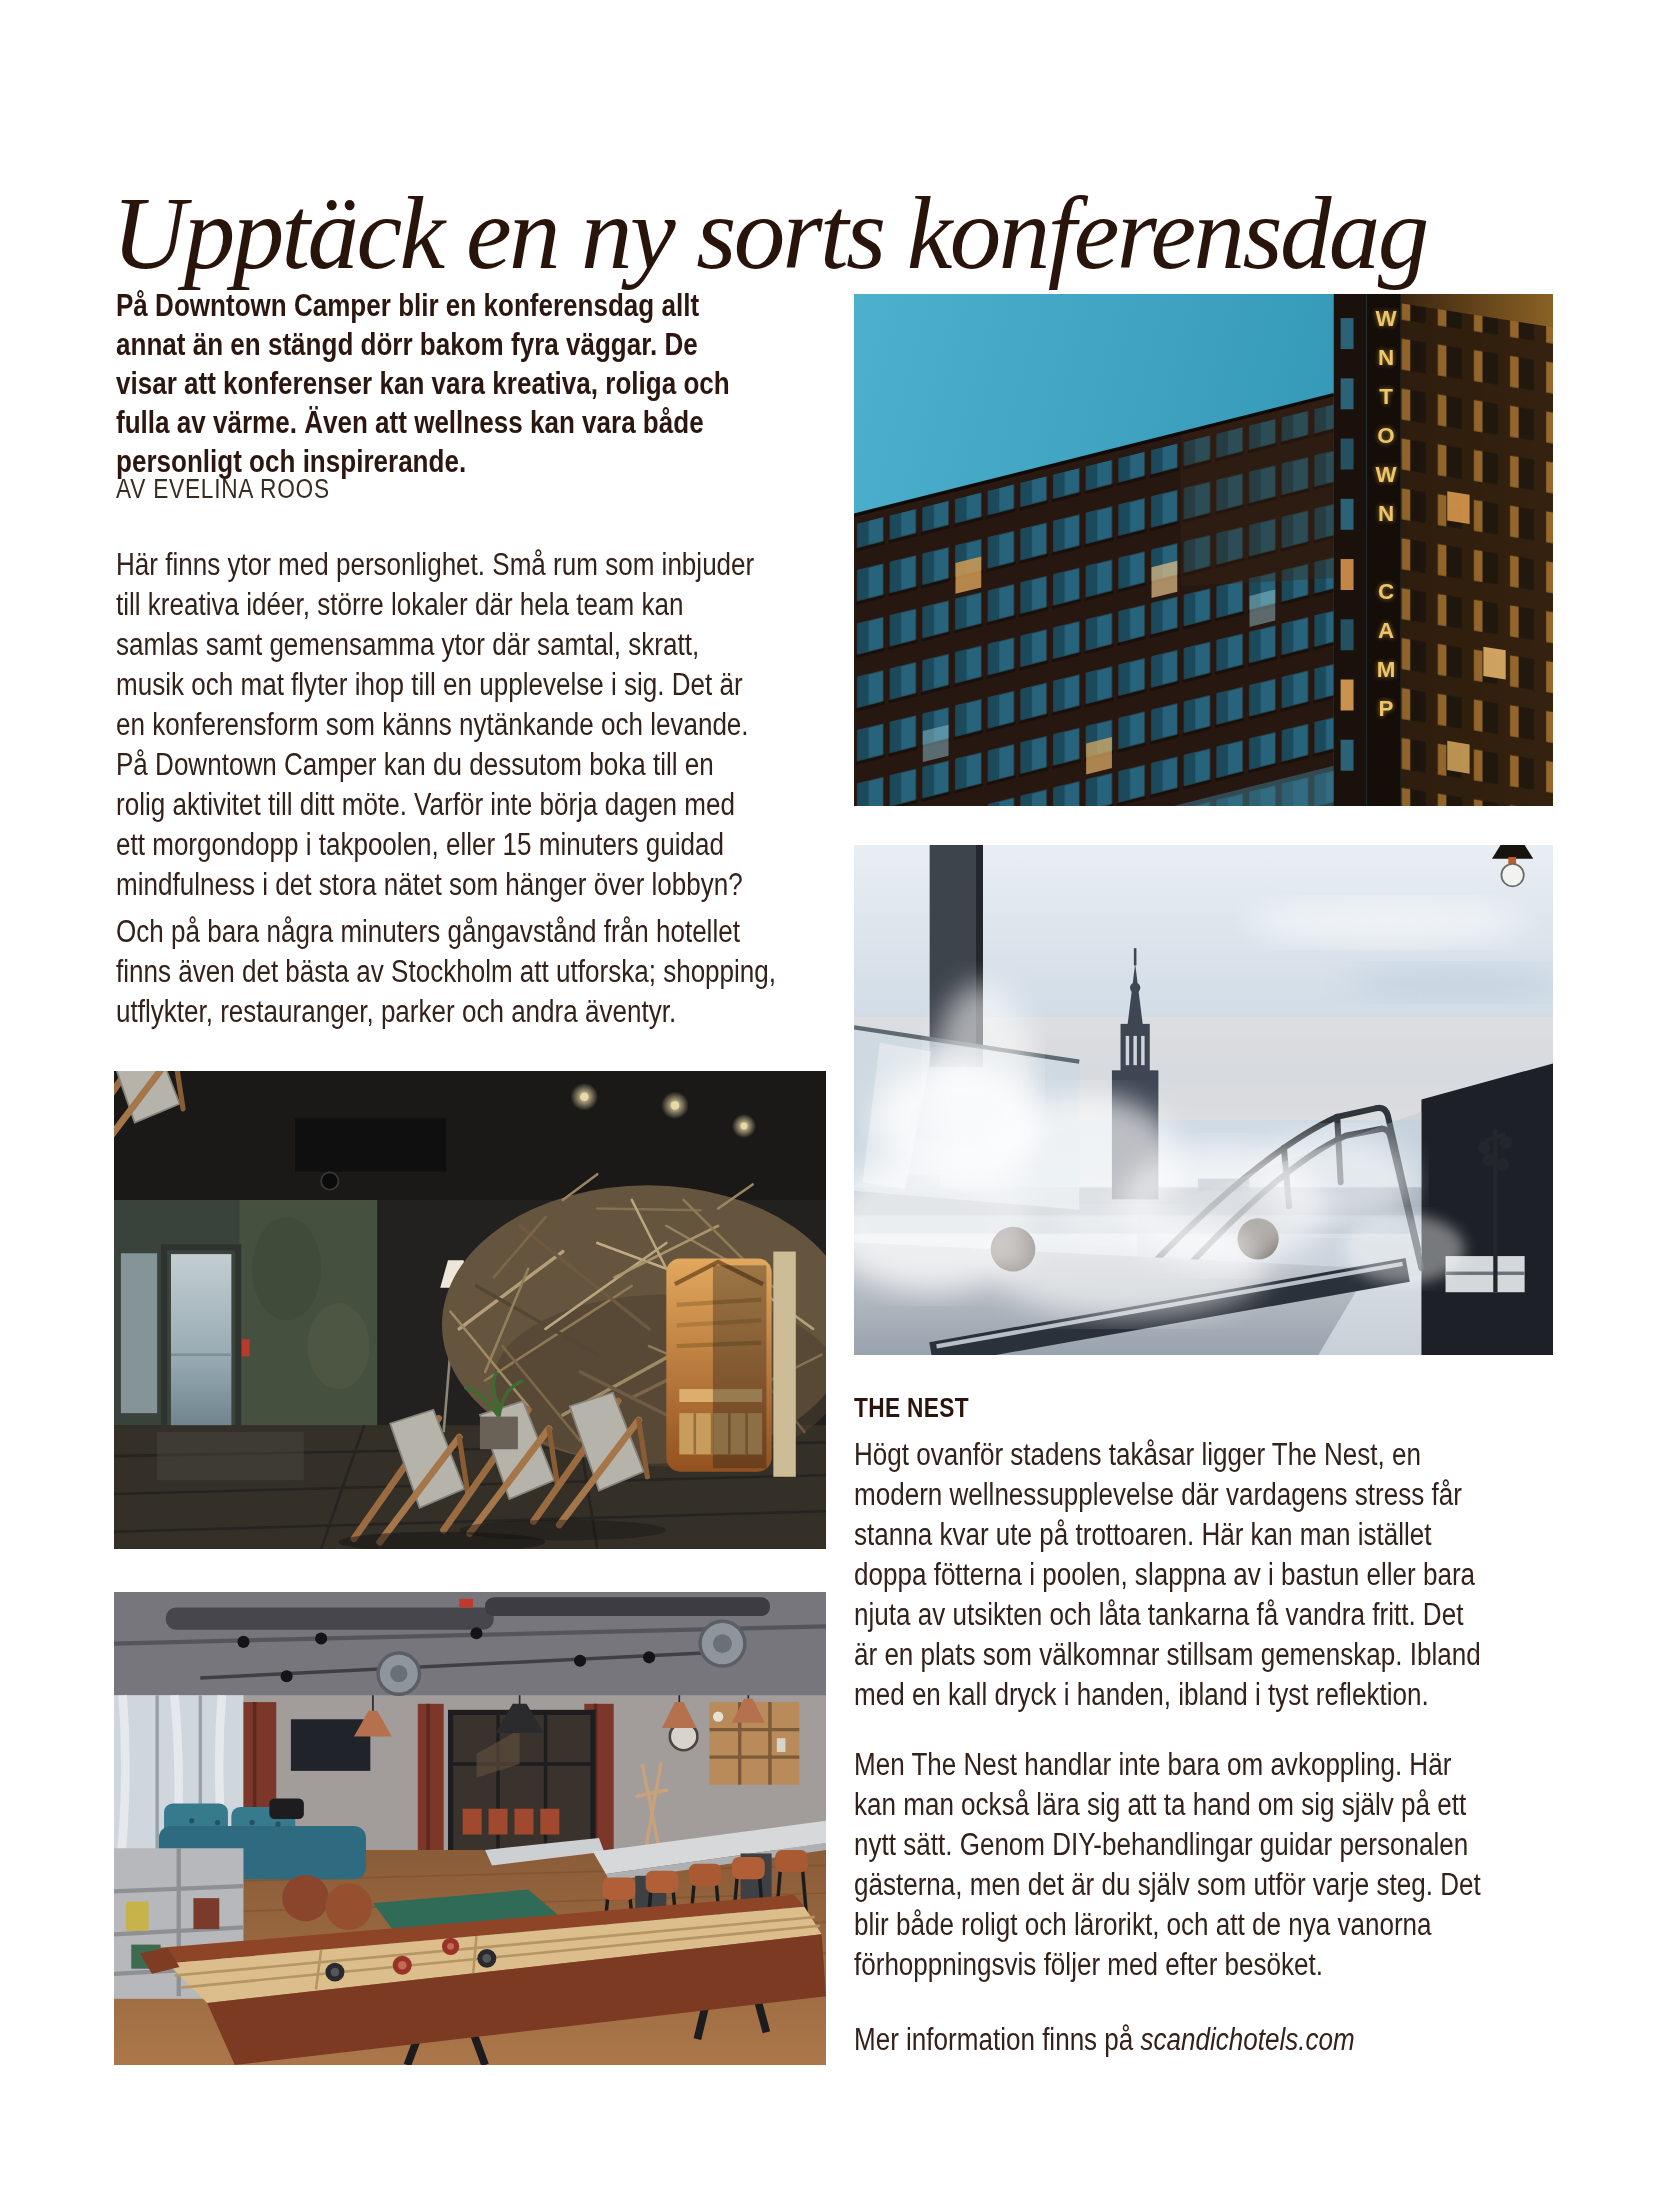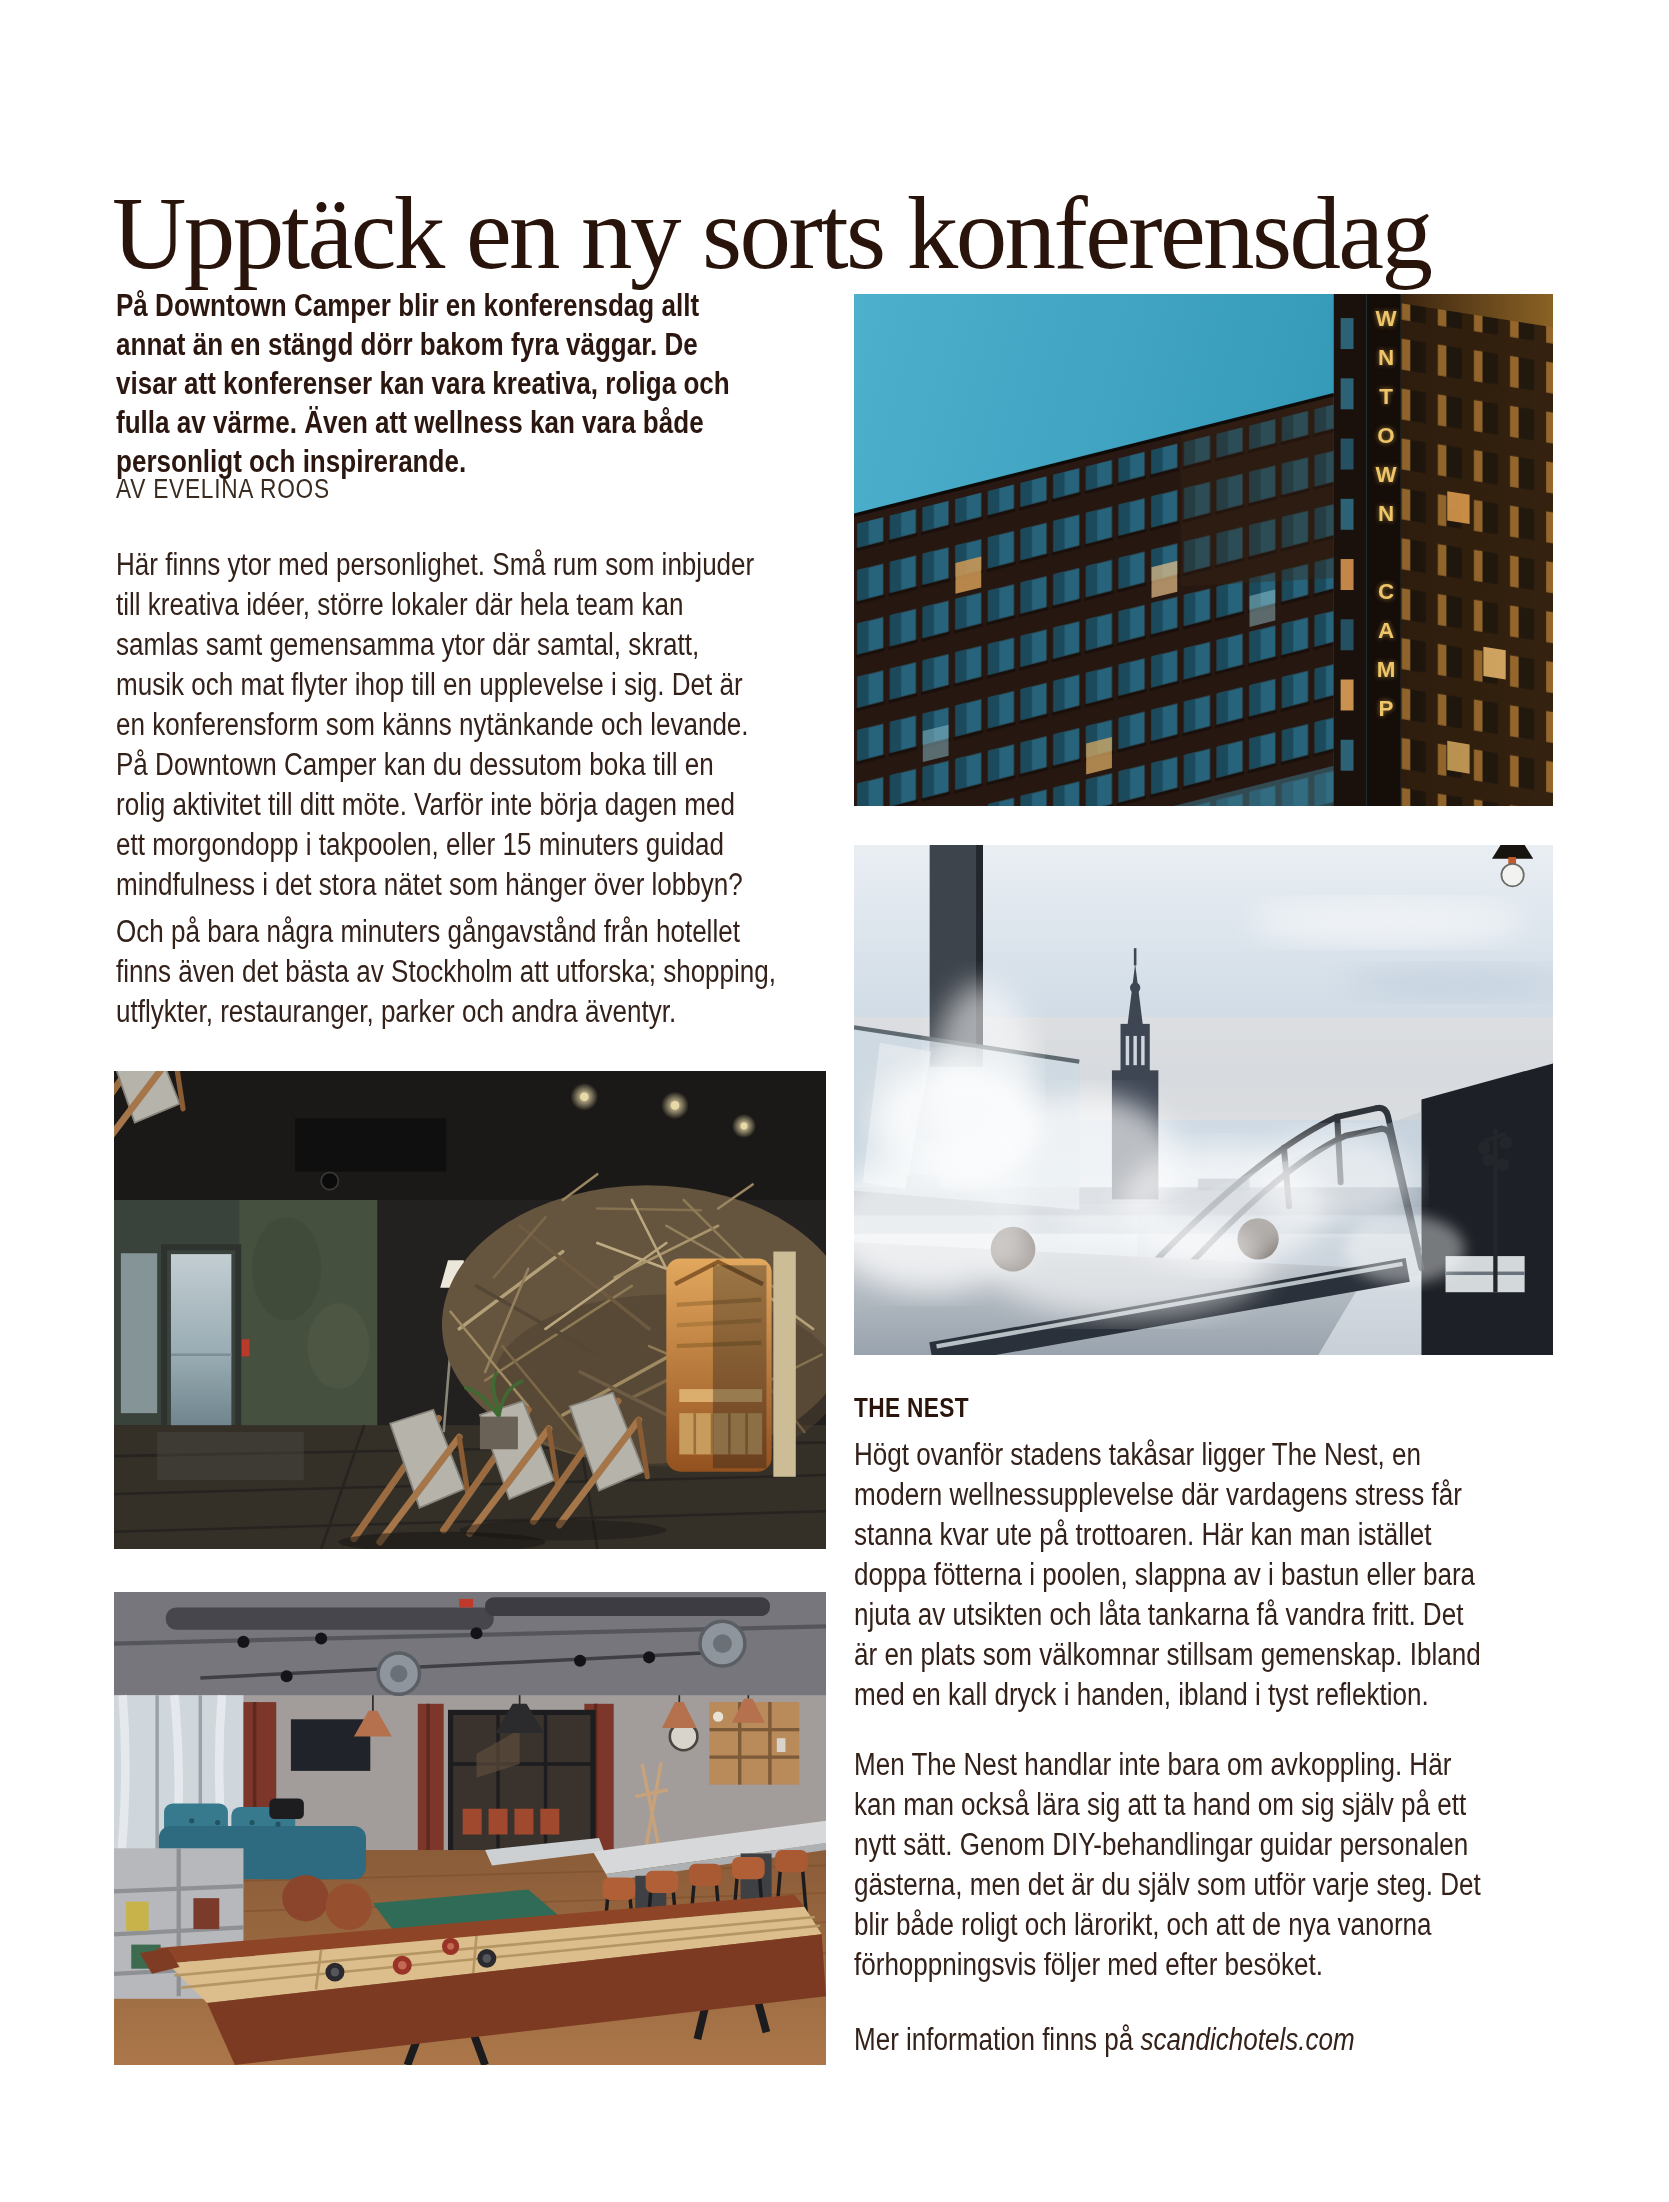--- a/index.html
+++ b/index.html
@@ -1,19 +1,19 @@
 <!DOCTYPE html>
 <html style="font-size:13.8px"><head>
 <meta charset="utf-8">
 <style>
   html,body{margin:0;padding:0;background:#ffffff;}
   #page{position:relative;width:1669px;height:2203px;background:#ffffff;overflow:hidden;
         font-family:"Liberation Sans", sans-serif;color:#311d13;}
   .title{position:absolute;left:112px;top:105px;font-family:"Liberation Serif", serif;
-         font-weight:400;font-size:103px;letter-spacing:-2.6px;
+         font-style:italic;font-weight:400;font-size:103px;letter-spacing:-2.6px;
          color:#29140b;white-space:nowrap;}
   .tx{position:absolute;transform-origin:0 0;transform:scaleX(0.84);white-space:pre;}
   .colL{left:116px;width:847px;}
   .colR{left:854px;width:835px;}
   .lead{top:286px;font-size:31px;line-height:39px;font-weight:bold;color:#2b1710;}
   .byline{top:472px;font-size:27px;line-height:34px;font-weight:400;color:#3a2b20;letter-spacing:0.9px;}
   .p1{top:545px;font-size:31px;line-height:40px;color:#33201573;color:#33211a;}
   .p2{top:912px;font-size:31px;line-height:40px;color:#33211a;}
   .nest-h{top:1393px;font-size:27px;line-height:31px;font-weight:bold;color:#2b150c;letter-spacing:0.4px;}
   .np1{top:1435px;font-size:31px;line-height:40px;color:#33211a;}

